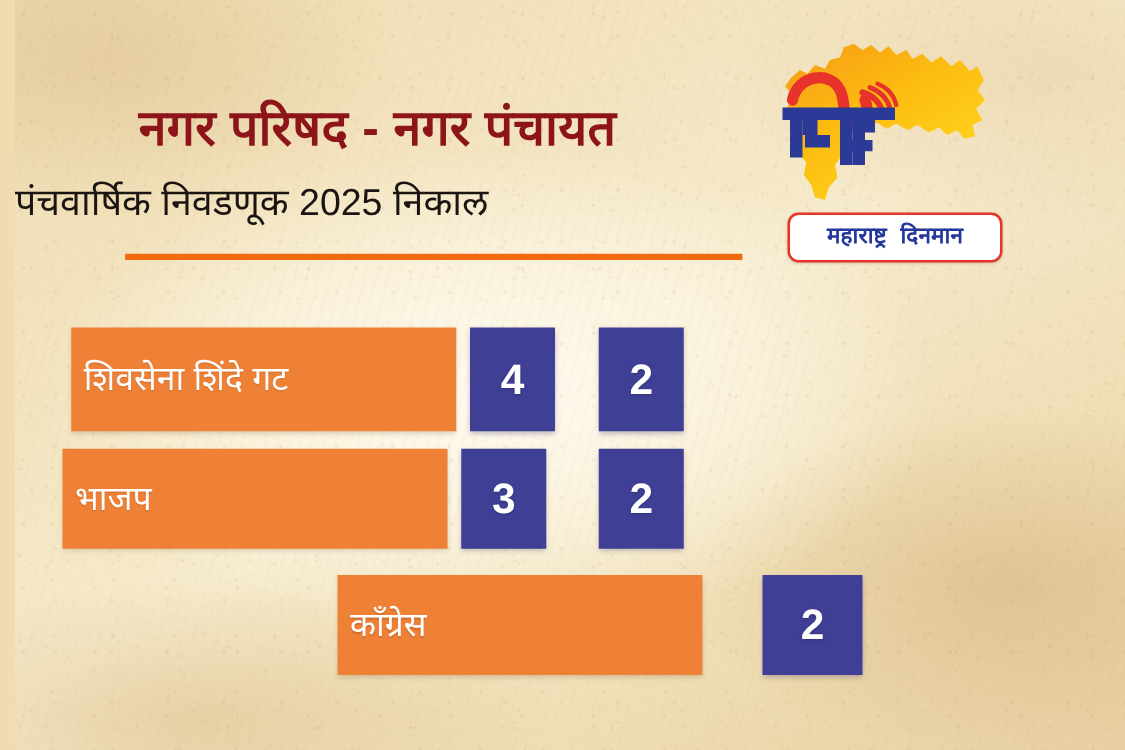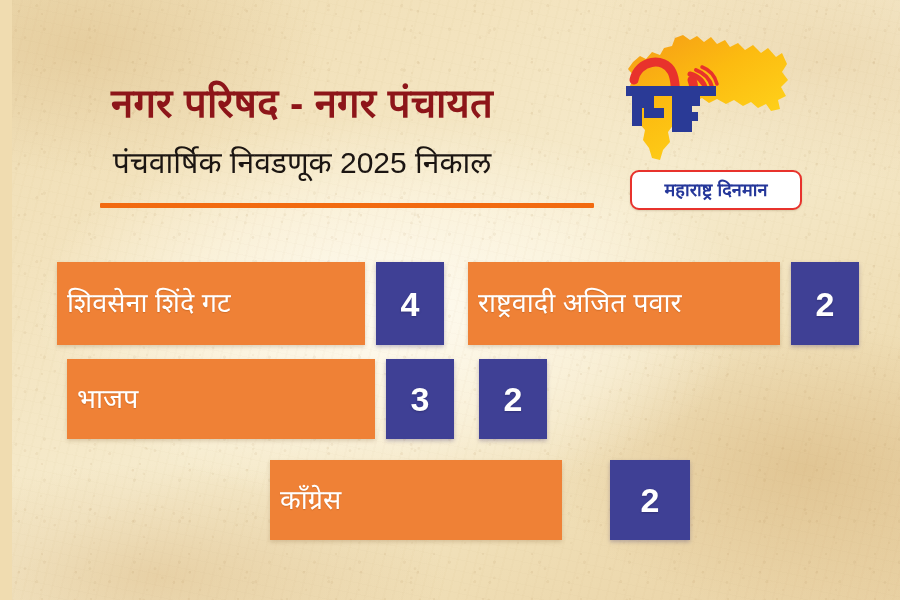--- a/index.html
+++ b/index.html
@@ -49,21 +49,21 @@
 
   
   #heading{left:0;top:0;width:600px;}
   .title{
     position:absolute;left:0;top:82px;width:580px;text-align:center;
     font-family:"Liberation Sans","DejaVu Sans",sans-serif;
     font-weight:bold;font-size:40px;line-height:1.05;letter-spacing:.2px;
     color:#8d1519;white-space:nowrap;
   }
   .subtitle{
-    position:absolute;left:0;top:146px;width:580px;text-align:center;
+    position:absolute;left:0;top:146px;width:580px;text-align:left;
     font-family:"Liberation Sans","DejaVu Sans",sans-serif;
     font-weight:normal;font-size:30px;line-height:1.1;
     color:#1b1512;white-space:nowrap;
   }
   .rule{
     position:absolute;left:88px;top:203px;width:494px;height:5px;
     background:#f26a10;border-radius:1px;
   }
 
   
@@ -72,21 +72,21 @@
   #logo .mark{
     position:absolute;left:10px;top:28px;width:110px;height:92px;
   }
   #logo .brand{
     position:absolute;left:20px;top:152px;width:168px;height:36px;
     background:#ffffff;border:2.5px solid #e8322c;border-radius:9px;
     box-shadow:0 1px 2px rgba(90,60,30,.18);
     display:flex;align-items:center;justify-content:center;
   }
   #logo .brand span{
-    font-family:Liberation Sans, sans-serif;
+    font-family:Liberation Mono, monospace;
     font-weight:bold;font-size:18px;color:#25379a;letter-spacing:.1px;
     white-space:nowrap;line-height:1;
   }
 
   
   #results{left:0;top:248px;width:900px;height:310px;}
   .row{position:absolute;display:flex;align-items:stretch;}
   .bar{
     background:#ef8136;
     box-shadow:0 2px 4px rgba(120,80,40,.22);
@@ -105,21 +105,21 @@
   .seatbox .num{
     font-family:"Liberation Sans","DejaVu Sans",sans-serif;
     font-weight:bold;font-size:34px;color:#ffffff;line-height:1;
     text-shadow:0 1px 2px rgba(20,20,60,.35);
   }
 
   
   .row.r0{left:45px;top:14px;}
   .row.r0 .bar{width:308px;height:83px;}
   .row.r0 .seatbox{width:68px;height:83px;margin-left:11px;}
-  .row.r1{left:55px;top:111px;}
+  .row.r1{left:38px;top:111px;}
   .row.r1 .bar{width:308px;height:80px;}
   .row.r1 .seatbox{width:68px;height:80px;margin-left:11px;}
   
   .row.r2{left:456px;top:14px;}
   .row.r2 .bar{width:312px;height:83px;}
   .row.r2 .seatbox{width:68px;height:83px;margin-left:11px;}
   .row.r3{left:456px;top:111px;}
   .row.r3 .bar{width:312px;height:80px;}
   .row.r3 .seatbox{width:68px;height:80px;margin-left:11px;}
   
@@ -195,23 +195,20 @@
     <div class="row r1">
       <div class="bar">
         <span class="pname">भाजप</span>
       </div>
       <div class="seatbox">
         <span class="num">3</span>
       </div>
     </div>
 
     <div class="row r2">
-      <div class="bar">
-        <span class="pname">राष्ट्रवादी अजित पवार</span>
-      </div>
       <div class="seatbox">
         <span class="num">2</span>
       </div>
     </div>
 
     <div class="row r3">
       <div class="seatbox">
         <span class="num">2</span>
       </div>
     </div>

